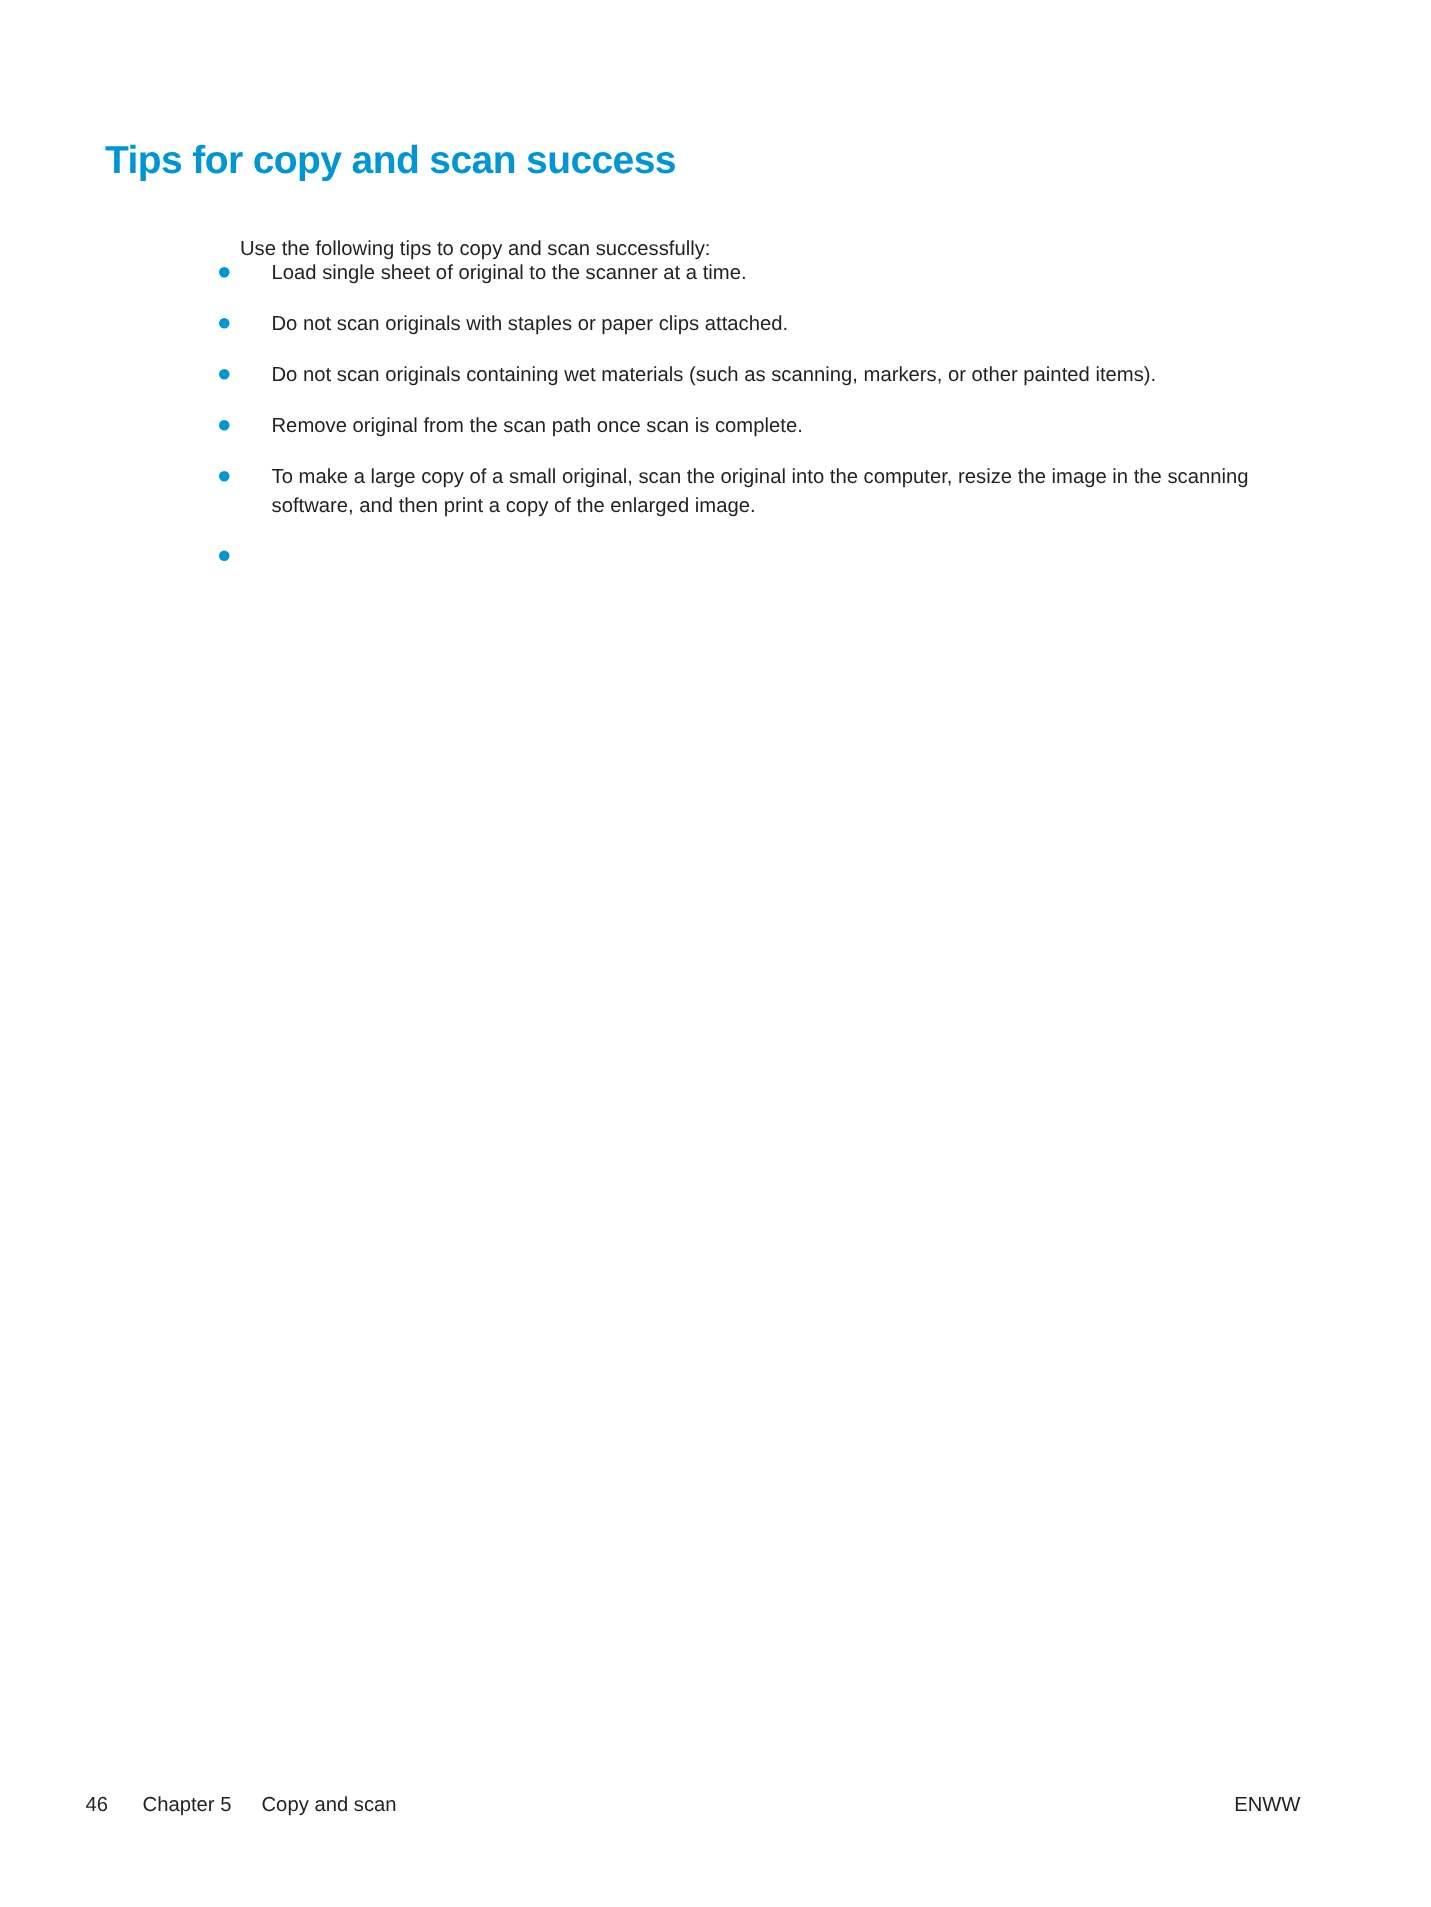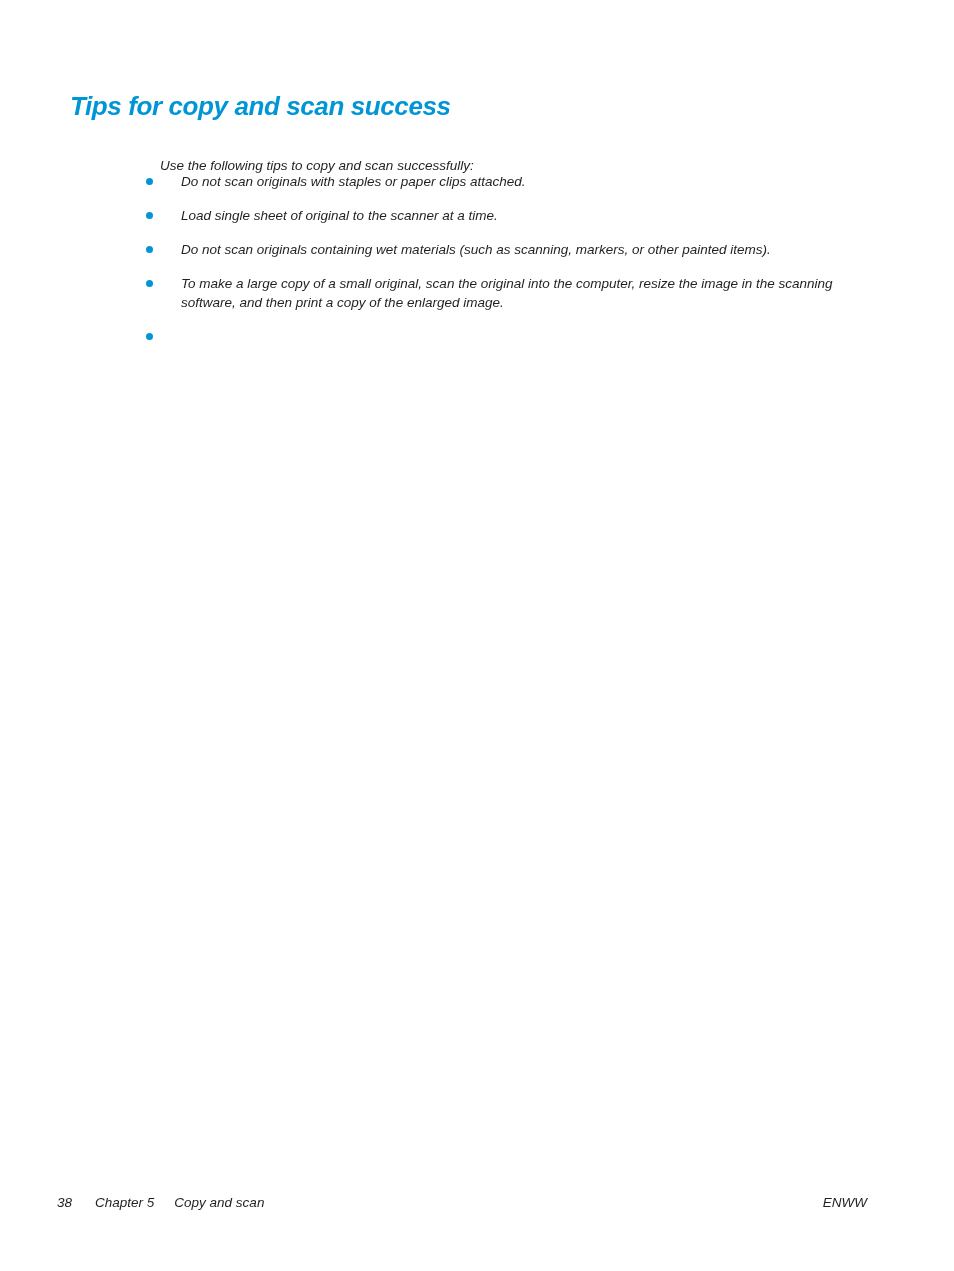--- a/index.html
+++ b/index.html
@@ -8,21 +8,20 @@
     background: #ffffff;
   }
   .page {
     position: relative;
     width: 954px;
     height: 1214px;
     background: #ffffff;
     font-family: "Liberation Sans", sans-serif;
     color: #231f20;
     overflow: hidden;
-    font-style: italic;
   }
   .title {
     position: absolute;
     left: 70px;
     top: 91px;
     margin: 0;
     font-size: 26px;
     font-weight: 700;
     letter-spacing: -0.4px;
     color: #0096d6;
@@ -83,41 +82,45 @@
 
 <div class="page">
 
   <h1 class="title">Tips for copy and scan success</h1>
 
   <p class="intro">Use the following tips to copy and scan successfully:</p>
 
   <ul class="tips">
     <li>
       <span class="bullet-dot"></span>
+      <span>Load single sheet of original to the scanner at a time.</span>
+    </li>
+    <li>
+      <span class="bullet-dot"></span>
       <span>Do not scan originals with staples or paper clips attached.</span>
     </li>
     <li>
       <span class="bullet-dot"></span>
-      <span>Load single sheet of original to the scanner at a time.</span>
+      <span>Do not scan originals containing wet materials (such as scanning, markers, or other painted items).</span>
     </li>
     <li>
       <span class="bullet-dot"></span>
-      <span>Do not scan originals containing wet materials (such as scanning, markers, or other painted items).</span>
+      <span>Remove original from the scan path once scan is complete.</span>
     </li>
     <li>
       <span class="bullet-dot"></span>
       <span>To make a large copy of a small original, scan the original into the computer, resize the image in the scanning software, and then print a copy of the enlarged image.</span>
     </li>
     <li>
       <span class="bullet-dot"></span>
     </li>
   </ul>
 
   <div class="footer">
     <div class="left">
-      <span class="page-num">38</span>
+      <span class="page-num">46</span>
       <span class="chap-label">Chapter 5</span>
       <span class="chap-title">Copy and scan</span>
     </div>
     <span class="right">ENWW</span>
   </div>
 
 </div>
 
 </body></html>

